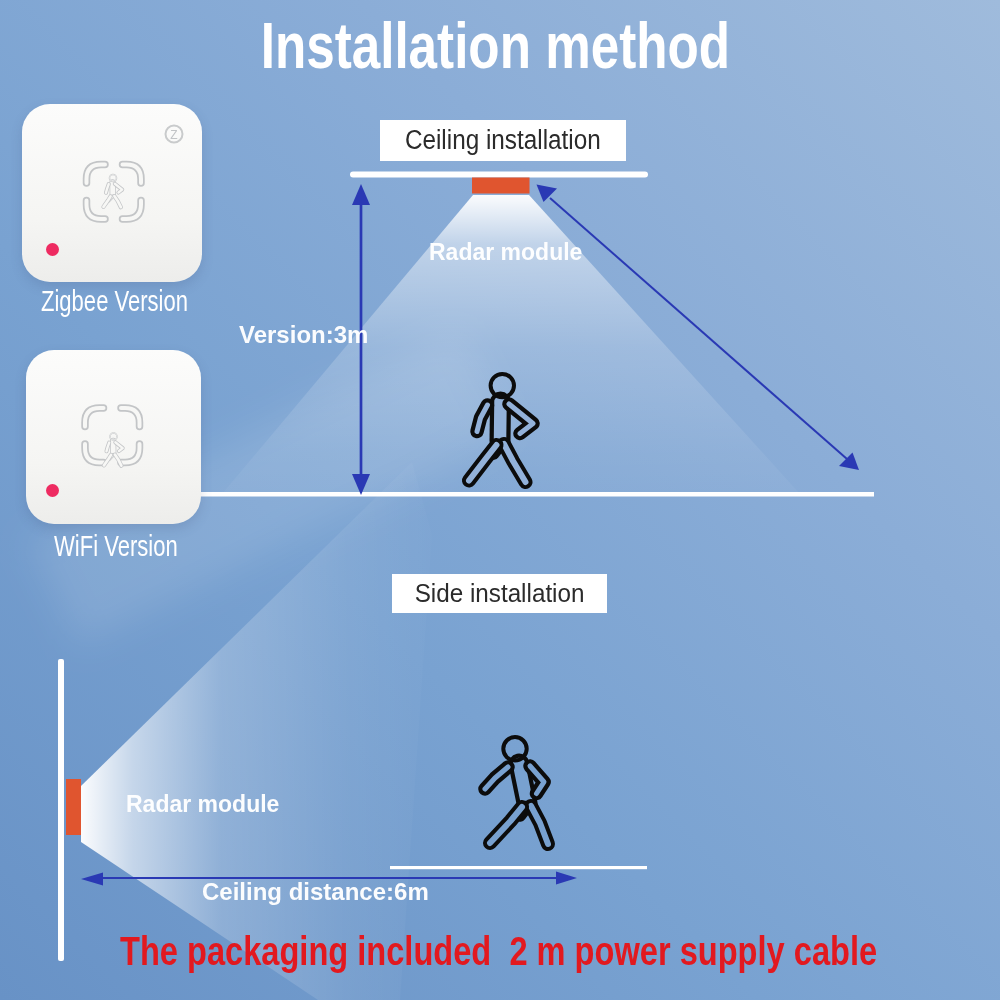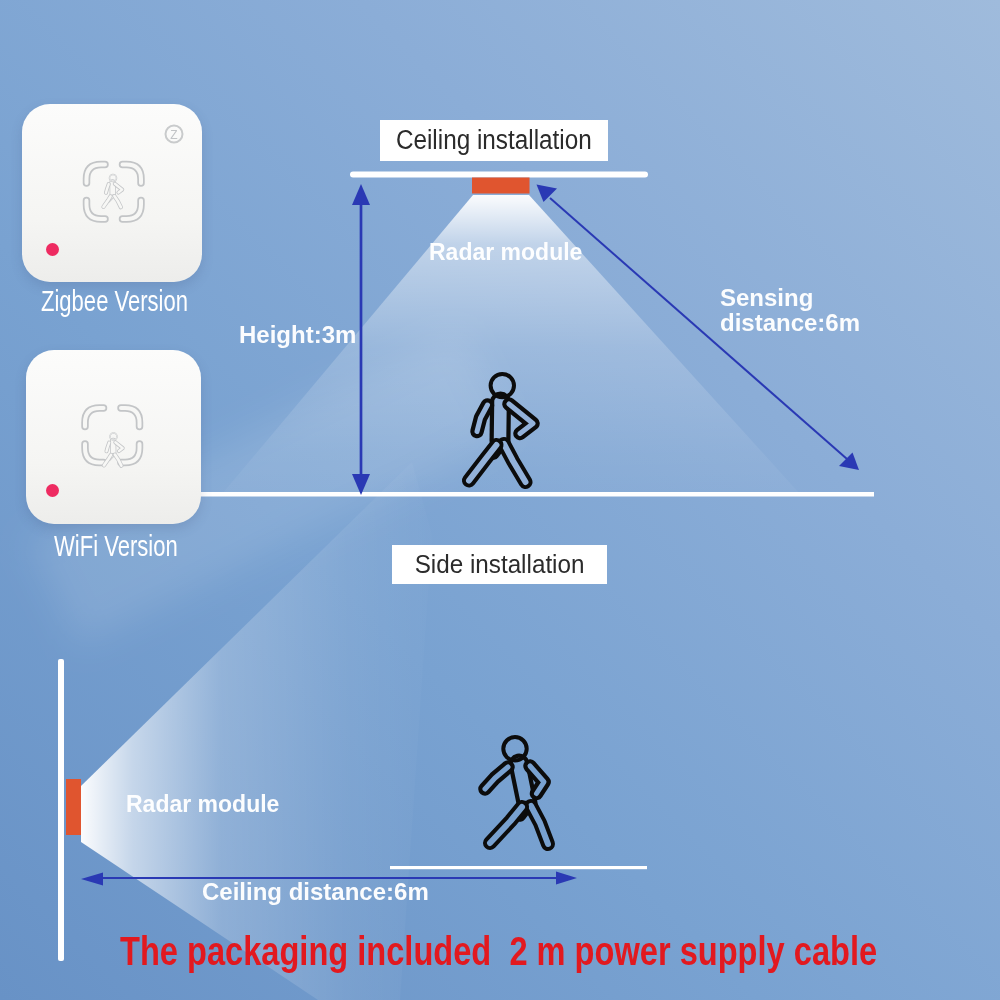--- a/index.html
+++ b/index.html
@@ -99,20 +99,23 @@
       <path d="M42 85 L30.5 99 L10 121" fill="none" stroke="#0c0c0c" stroke-width="14" stroke-linecap="round" stroke-linejoin="round"></path>
       <path d="M42 85 L30.5 99 L10 121" fill="none" stroke="#78a1d0" stroke-width="6" stroke-linecap="round" stroke-linejoin="round"></path>
       <path d="M28 45 L15 56 L5 67" fill="none" stroke="#0c0c0c" stroke-width="13.5" stroke-linecap="round" stroke-linejoin="round"></path>
       <path d="M28 45 L15 56 L5 67" fill="none" stroke="#78a1d0" stroke-width="5" stroke-linecap="round" stroke-linejoin="round"></path>
       <path d="M50 44 L64 60 L56.5 71.5" fill="none" stroke="#0c0c0c" stroke-width="13.5" stroke-linecap="round" stroke-linejoin="round"></path>
       <path d="M50 44 L64 60 L56.5 71.5" fill="none" stroke="#78a1d0" stroke-width="5" stroke-linecap="round" stroke-linejoin="round"></path>
       <circle cx="35" cy="26.8" r="11.7" fill="none" stroke="#0c0c0c" stroke-width="4"></circle>
       </g>
   </svg>
 
+  <div class="abs" style="left:0;top:14px;width:990px;text-align:center;color:#fff;font-weight:bold;font-size:64px;line-height:64px;white-space:nowrap;">
+    <span style="display:inline-block;transform:scaleX(0.80);">Installation method</span>
+  </div>
 
   <div class="device" style="left:22px;top:104px;width:180px;height:178px;">
     <svg width="180" height="178" viewBox="0 0 180 178">
         <circle cx="152" cy="30" r="8.5" stroke="#c9cbcc" fill="none" stroke-width="2"></circle>
         <text x="152" y="34.6" text-anchor="middle" font-size="12" fill="#c2c4c6" font-family="Liberation Sans">Z</text>
         <path d="M 64.5 79.0 L 64.5 75.0 Q 64.5 60.5 79.0 60.5 L 83.0 60.5" fill="none" stroke="#c3c5c7" stroke-width="7.5" stroke-linecap="round"></path>
         <path d="M 100.5 60.5 L 104.5 60.5 Q 119.0 60.5 119.0 75.0 L 119.0 79.0" fill="none" stroke="#c3c5c7" stroke-width="7.5" stroke-linecap="round"></path>
         <path d="M 119.0 96.5 L 119.0 100.5 Q 119.0 115.0 104.5 115.0 L 100.5 115.0" fill="none" stroke="#c3c5c7" stroke-width="7.5" stroke-linecap="round"></path>
         <path d="M 83.0 115.0 L 79.0 115.0 Q 64.5 115.0 64.5 100.5 L 64.5 96.5" fill="none" stroke="#c3c5c7" stroke-width="7.5" stroke-linecap="round"></path>
         <path d="M 64.5 79.0 L 64.5 75.0 Q 64.5 60.5 79.0 60.5 L 83.0 60.5" fill="none" stroke="#f7f7f5" stroke-width="4" stroke-linecap="round"></path>
@@ -164,27 +167,26 @@
           <path d="M53.5 45 L78 64.5 L65.5 74" fill="none" stroke="#c3c5c7" stroke-width="13.5" stroke-linecap="round" stroke-linejoin="round"></path>
           <path d="M53.5 45 L78 64.5 L65.5 74" fill="none" stroke="#f7f7f5" stroke-width="8" stroke-linecap="round" stroke-linejoin="round"></path>
           <circle cx="47.3" cy="25.6" r="11.7" fill="none" stroke="#c3c5c7" stroke-width="5"></circle>
           <circle cx="47.3" cy="25.6" r="11.7" fill="none" stroke="#f7f7f5" stroke-width="2"></circle>
         </g>
       </svg>
     <div class="dot" style="left:20px;top:134px;"></div>
   </div>
   <div class="abs" style="left:54px;top:532px;color:#fff;font-size:29px;line-height:29px;white-space:nowrap;transform:scaleX(0.76);transform-origin:0 0;">WiFi Version</div>
 
-  <div class="wbox" style="left:380px;top:120px;width:228px;height:41px;line-height:41px;font-size:27px;">
+  <div class="wbox" style="left:380px;top:120px;width:246px;height:41px;line-height:41px;font-size:27px;">
     <span style="display:inline-block;transform:scaleX(0.9);">Ceiling installation</span>
   </div>
-  <div class="wbox" style="left:392px;top:545px;width:215px;height:39px;line-height:39px;font-size:25px;">
+  <div class="wbox" style="left:392px;top:574px;width:215px;height:39px;line-height:39px;font-size:25px;">
     <span style="display:inline-block;transform:scaleX(0.97);">Side installation</span>
   </div>
 
   <div class="wtext" style="left:429px;top:241px;font-size:23px;line-height:23px;">Radar module</div>
-  <div class="wtext" style="left:239px;top:323px;font-size:24px;line-height:24px;">Height:3m</div>
-  <div class="wtext" style="left:720px;top:285px;font-size:24px;line-height:25px;">Sensing<br>distance:6m</div>
+  <div class="wtext" style="left:239px;top:323px;font-size:24px;line-height:24px;">Version:3m</div>
   <div class="wtext" style="left:126px;top:793px;font-size:23px;line-height:23px;">Radar module</div>
   <div class="wtext" style="left:202px;top:880px;font-size:24px;line-height:24px;">Ceiling distance:6m</div>
 
   <div class="abs" style="left:120px;top:930px;color:#e2191f;font-size:41px;line-height:42px;font-weight:bold;white-space:nowrap;transform:scaleX(0.795);transform-origin:0 0;">The packaging included&nbsp; 2 m power supply cable</div>
 </div>
 
 </body></html>

